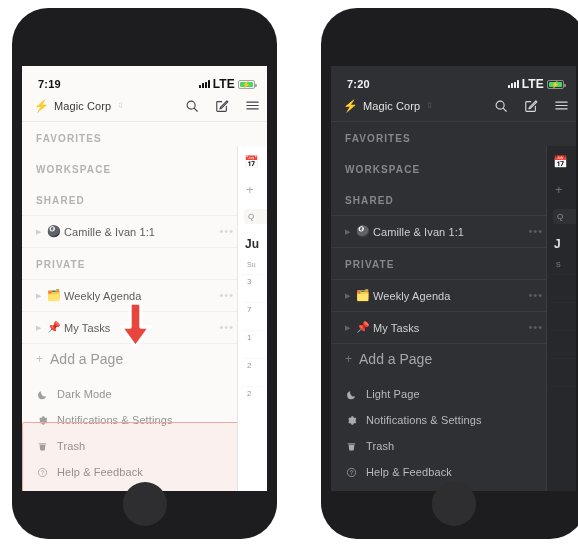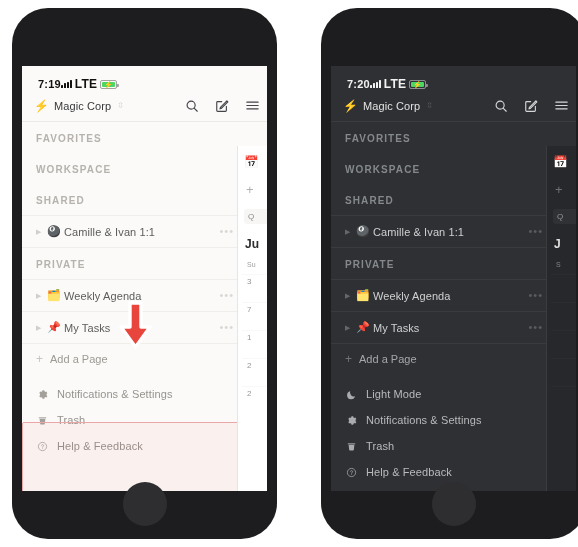--- a/index.html
+++ b/index.html
@@ -50,21 +50,21 @@
     height: 425px;
     overflow: hidden;
     background: #ffffff;
   }
 
   
   .statusbar {
     height: 24px;
     display: flex;
     align-items: center;
-    justify-content: flex-start;
+    justify-content: space-between;
     padding: 12px 12px 0 16px;
     box-sizing: border-box;
   }
   .status-time {
     font-size: 11px;
     font-weight: bold;
     letter-spacing: 0.2px;
   }
   .status-right {
     display: flex;
@@ -225,21 +225,21 @@
 
   .addpage {
     height: 29px;
     display: flex;
     align-items: center;
     padding-left: 14px;
     box-sizing: border-box;
     gap: 7px;
   }
   .addpage-plus { font-size: 12px; opacity: 0.55; line-height: 1; }
-  .addpage-label { font-size: 11px; }
+  .addpage-label { font-size: 14px; }
 
   
   .menu {
     padding-top: 8px;
   }
   .menu-row {
     height: 26px;
     display: flex;
     align-items: center;
     padding-left: 14px;
@@ -472,20 +472,28 @@
 
         <div class="addpage">
           <span class="addpage-plus">+</span>
           <span class="addpage-label">Add a Page</span>
         </div>
 
         <div class="menu">
           <div class="menu-row">
             <span class="menu-icon">
               <svg width="11" height="11" viewBox="0 0 16 16" fill="currentColor">
+                  <path d="M13.2 10.6A5.6 5.6 0 0 1 6.1 3.4a5.9 5.9 0 1 0 7.1 7.2z"></path>
+                </svg>
+            </span>
+            <span class="menu-label">Dark Mode</span>
+          </div>
+          <div class="menu-row">
+            <span class="menu-icon">
+              <svg width="11" height="11" viewBox="0 0 16 16" fill="currentColor">
                   <path d="M8 5.2a2.8 2.8 0 1 0 0 5.6 2.8 2.8 0 0 0 0-5.6zm0 4.2a1.4 1.4 0 1 1 0-2.8 1.4 1.4 0 0 1 0 2.8z"></path>
                   <path d="M14 8c0-.4 0-.8-.1-1.1l1.2-.9-1.3-2.3-1.4.5c-.5-.4-1.1-.8-1.7-1L10.5 1.7h-2.6l-.2 1.5c-.6.2-1.2.6-1.7 1l-1.4-.5L3.3 6l1.2.9c0 .3-.1.7-.1 1.1s0 .8.1 1.1L3.3 10l1.3 2.3 1.4-.5c.5.4 1.1.8 1.7 1l.2 1.5h2.6l.2-1.5c.6-.2 1.2-.6 1.7-1l1.4.5 1.3-2.3-1.2-.9c.1-.3.1-.7.1-1.1z"></path>
                 </svg>
             </span>
             <span class="menu-label">Notifications &amp; Settings</span>
           </div>
           <div class="menu-row">
             <span class="menu-icon">
               <svg width="11" height="11" viewBox="0 0 16 16" fill="currentColor">
                   <path d="M2.6 3.4h10.8v1.4H2.6z"></path>
@@ -622,21 +630,21 @@
           <span class="addpage-label">Add a Page</span>
         </div>
 
         <div class="menu">
           <div class="menu-row">
             <span class="menu-icon">
               <svg width="11" height="11" viewBox="0 0 16 16" fill="currentColor">
                   <path d="M13.2 10.6A5.6 5.6 0 0 1 6.1 3.4a5.9 5.9 0 1 0 7.1 7.2z"></path>
                 </svg>
             </span>
-            <span class="menu-label">Light Mode</span>
+            <span class="menu-label">Light Page</span>
           </div>
           <div class="menu-row">
             <span class="menu-icon">
               <svg width="11" height="11" viewBox="0 0 16 16" fill="currentColor">
                   <path d="M8 5.2a2.8 2.8 0 1 0 0 5.6 2.8 2.8 0 0 0 0-5.6zm0 4.2a1.4 1.4 0 1 1 0-2.8 1.4 1.4 0 0 1 0 2.8z"></path>
                   <path d="M14 8c0-.4 0-.8-.1-1.1l1.2-.9-1.3-2.3-1.4.5c-.5-.4-1.1-.8-1.7-1L10.5 1.7h-2.6l-.2 1.5c-.6.2-1.2.6-1.7 1l-1.4-.5L3.3 6l1.2.9c0 .3-.1.7-.1 1.1s0 .8.1 1.1L3.3 10l1.3 2.3 1.4-.5c.5.4 1.1.8 1.7 1l.2 1.5h2.6l.2-1.5c.6-.2 1.2-.6 1.7-1l1.4.5 1.3-2.3-1.2-.9c.1-.3.1-.7.1-1.1z"></path>
                 </svg>
             </span>
             <span class="menu-label">Notifications &amp; Settings</span>
           </div>

